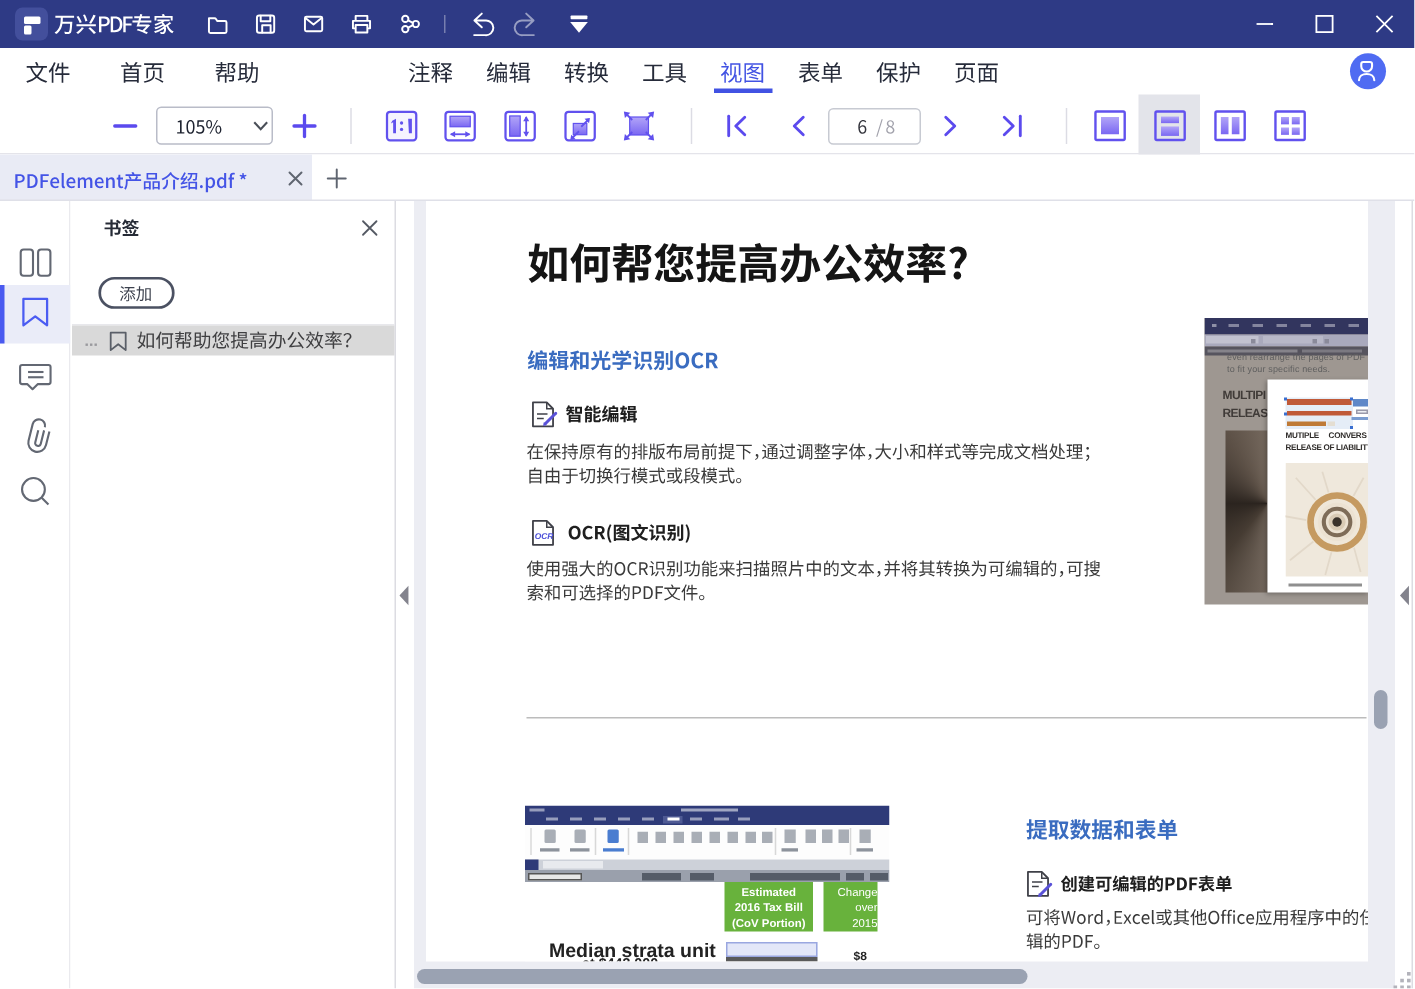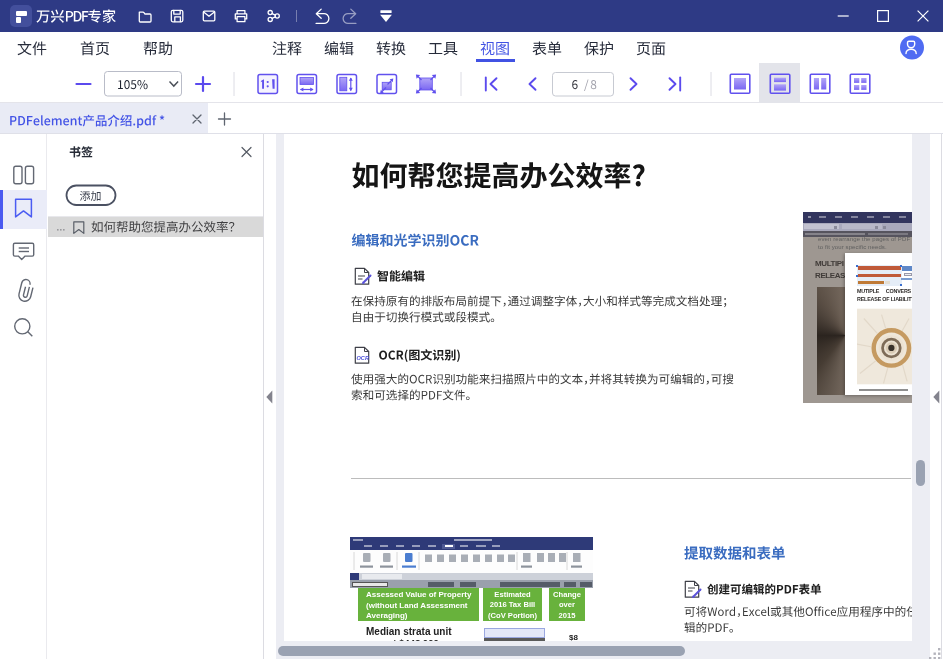--- a/index.html
+++ b/index.html
@@ -147,24 +147,23 @@
   <div class="abs" style="left:0;top:36px;width:9px;height:7px;background:#2e3a78"></div>
   <div class="abs" style="left:12px;top:37px;width:40px;height:5px;background:#e8eaee"></div>
   <div class="abs" style="left:0;top:43px;width:243px;height:8px;background:#9aa0ac"></div>
   <div class="abs" style="left:2px;top:44.5px;width:36px;height:5px;background:#e8e8e8;border:0.5px solid #555"></div>
   <div class="abs" style="left:78px;top:44.5px;width:26px;height:5px;background:#555c68"></div>
   <div class="abs" style="left:110px;top:44.5px;width:16px;height:5px;background:#555c68"></div>
   <div class="abs" style="left:150px;top:44.5px;width:60px;height:5px;background:#555c68"></div>
   <div class="abs" style="left:214px;top:44.5px;width:12px;height:5px;background:#555c68"></div>
   <div class="abs" style="left:230px;top:44.5px;width:12px;height:5px;background:#555c68"></div>
   <div class="abs" style="left:0;top:51px;width:243px;height:53px;background:#fff"></div>
-  <div class="abs" style="left:8px;top:51px;width:121px;height:33px;background:#68b23c;color:#fff;font-weight:bold;font-size:8px;line-height:10.5px;padding:2px 0 0 8px">Assessed Value of Property<br>(without Land Assessment<br>Averaging)</div>
   <div class="abs" style="left:133px;top:51px;width:59px;height:33px;background:#68b23c;color:#fff;font-weight:bold;font-size:7.6px;line-height:10.3px;padding:2px 0 0 0;text-align:center">Estimated<br>2016 Tax Bill<br>(CoV Portion)</div>
-  <div class="abs" style="left:199px;top:51px;width:36px;height:33px;background:#68b23c;color:#fff;font-weight:bold;font-size:7.6px;line-height:10.3px;padding:2px 0 0 0;text-align:center">Change<br>over<br>2015</div>
-  <div class="abs" style="left:16px;top:89px;width:120px;height:12px;color:#222;font-weight:bold;font-size:10px">Median strata unit</div>
+  <div class="abs" style="left:199px;top:51px;width:36px;height:33px;background:#68b23c;color:#fff;font-weight:normal;font-size:7.6px;line-height:10.3px;padding:2px 0 0 0;text-align:right">Change<br>over<br>2015</div>
+  <div class="abs" style="left:16px;top:89px;width:120px;height:12px;color:#222;font-weight:bold;font-size:13px">Median strata unit</div>
   <div class="abs" style="left:38px;top:100px;width:90px;height:4px;overflow:hidden;color:#222;font-weight:bold;font-size:9.5px">at $443,000</div>
   <div class="abs" style="left:134px;top:91px;width:61px;height:10px;background:#e3e7f8;border:1px solid #9aa7e0"></div>
   <div class="abs" style="left:134px;top:101px;width:61px;height:3px;background:#5a5a5a"></div>
   <div class="abs" style="left:219px;top:96px;width:22px;height:10px;color:#222;font-weight:bold;font-size:8px">$8</div>
 </div>
 
 <div class="abs" style="left:916px;top:460px;width:9px;height:26px;border-radius:4.5px;background:#9aa2b2"></div>
 <div class="abs" style="left:278px;top:646px;width:407px;height:10px;border-radius:5px;background:#9aa2b2"></div>
 
 <svg class="abs" style="left:0;top:0" width="943" height="659" viewBox="0 0 943 659">

